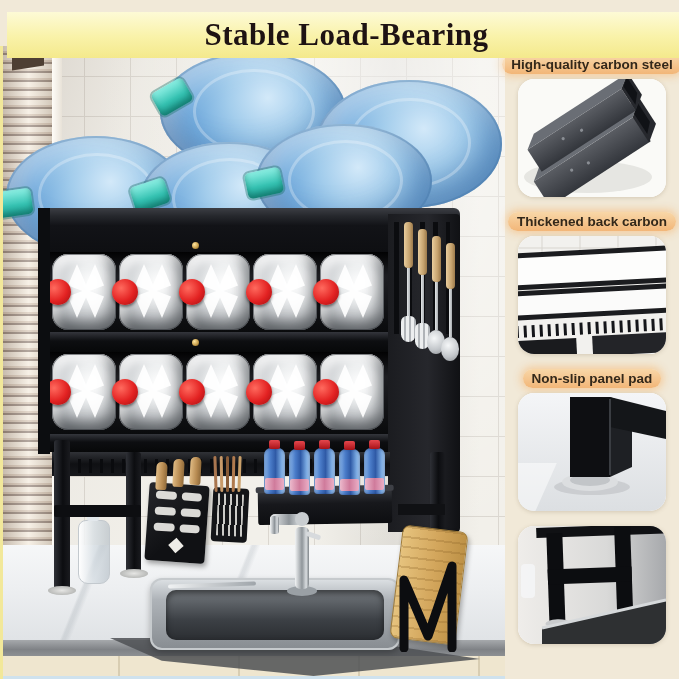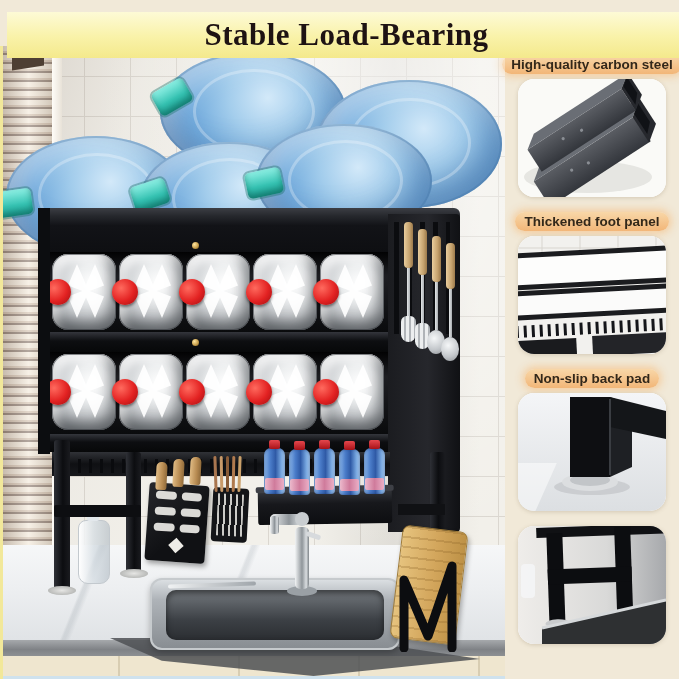--- a/index.html
+++ b/index.html
@@ -365,38 +365,38 @@
             <circle cx="40" cy="75" r="1.6" fill="#8a8e94"></circle>
               <circle cx="58" cy="78" r="1.6" fill="#8a8e94"></circle>
             <circle cx="50" cy="44" r="1.6" fill="#8a8e94"></circle>
               <circle cx="70" cy="47" r="1.6" fill="#8a8e94"></circle>
           </g>
         </svg>
       </div>
     </div>
 
     <div class="feature">
-      <div class="pill">Thickened foot panel</div>
+      <div class="pill">Thickened back carbon</div>
       <div class="tile">
         <svg width="148" height="118" viewBox="0 0 148 118">
           <rect width="148" height="118" fill="#f2f1ee"></rect>
           <path d="M0 12H148 M0 30H148 M24 0V40 M62 0V40 M100 0V40 M138 0V40" stroke="#d8d5cf" stroke-width="1"></path>
           <g transform="rotate(-3 74 60)">
             <rect x="-6" y="16" width="162" height="32" fill="#fdfdfc" stroke="#1b1c1f" stroke-width="5"></rect>
             <rect x="-6" y="54" width="162" height="24" fill="#fbfbfa" stroke="#1b1c1f" stroke-width="5"></rect>
             <line x1="-4" y1="92" x2="152" y2="92" stroke="#141519" stroke-width="12" stroke-dasharray="3 5"></line>
             <rect x="-6" y="101" width="62" height="18" fill="#1a1b1e"></rect>
             <rect x="72" y="100" width="82" height="20" fill="#232428"></rect>
           </g>
         </svg>
       </div>
     </div>
 
     <div class="feature">
-      <div class="pill">Non-slip back pad</div>
+      <div class="pill">Non-slip panel pad</div>
       <div class="tile">
         <svg width="148" height="118" viewBox="0 0 148 118">
           <defs>
             <linearGradient id="mrb" x1="0" y1="0" x2="0" y2="1">
               <stop offset="0" stop-color="#f4f5f7"></stop>
                 <stop offset="1" stop-color="#dcdfe2"></stop>
             </linearGradient>
           </defs>
           <rect width="148" height="118" fill="url(#mrb)"></rect>
           <rect x="-10" y="70" width="80" height="60" fill="#ffffff" opacity=".5" transform="skewX(-24)"></rect>

